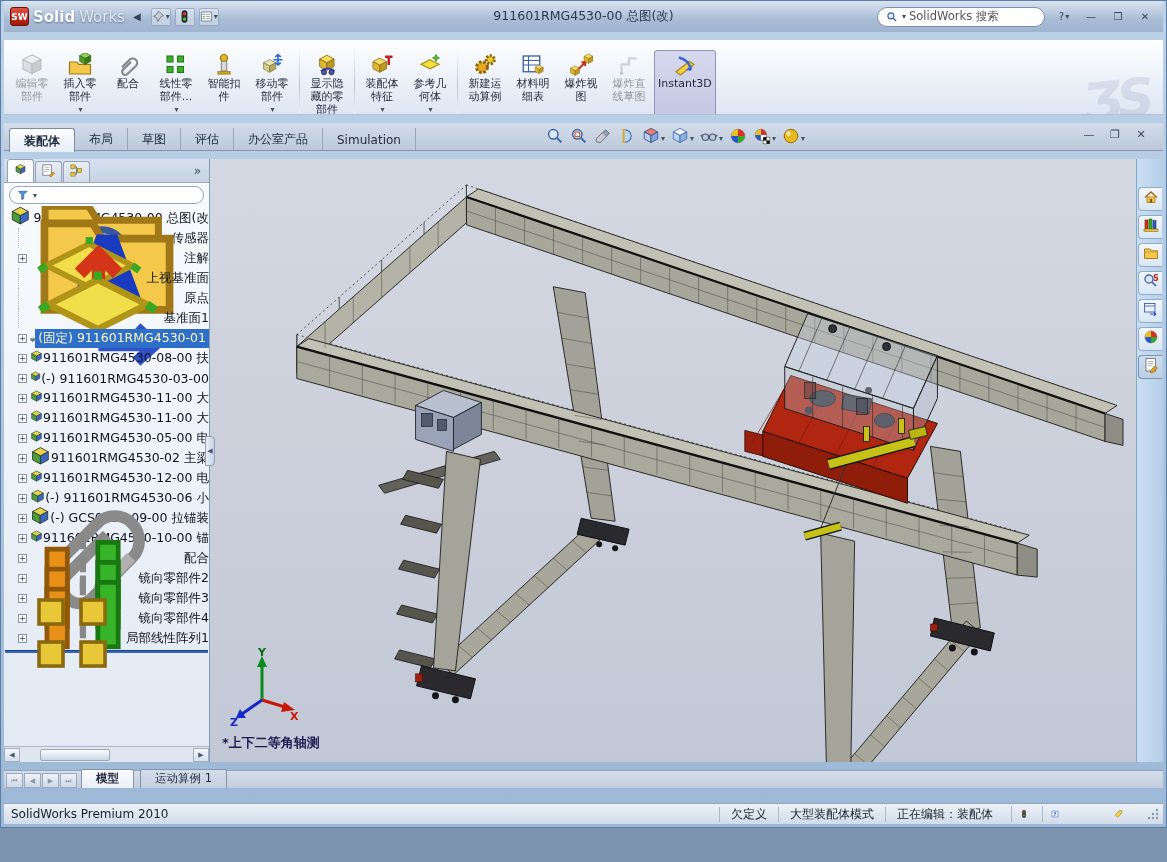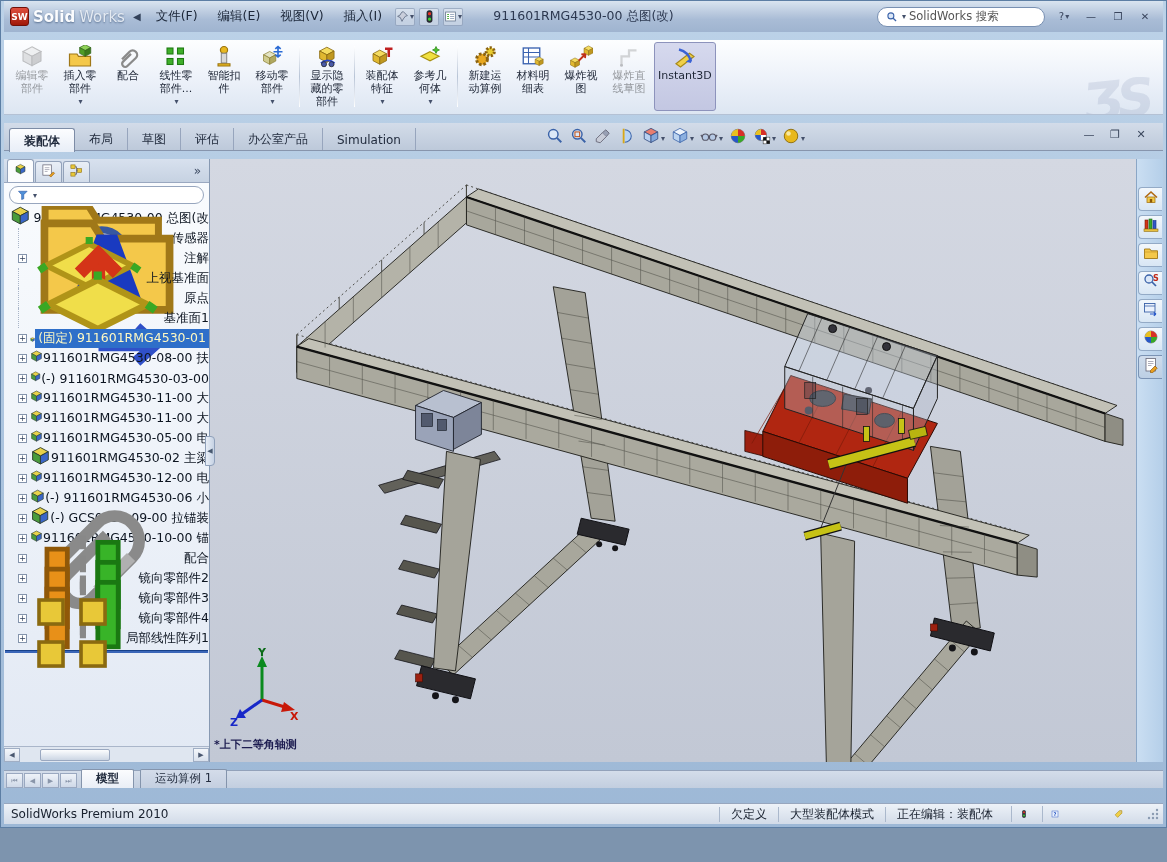--- a/index.html
+++ b/index.html
@@ -27,21 +27,21 @@
   .searchbox{position:absolute;right:118px;display:flex;align-items:center;width:168px;height:20px;
     background:#fff;border:1px solid #7890b2;border-radius:10px;padding:0 8px;gap:3px;}
   .searchbox svg{width:12px;height:12px;}
   .searchbox .ph{font-size:11.5px;color:#555;flex:1;}
   .winbtns{position:absolute;right:6px;display:flex;align-items:center;gap:3px;}
   .winbtn{width:24px;height:17px;display:flex;align-items:center;justify-content:center;
     font-size:10px;color:#38445c;border-radius:2px;}
   
   .ribbon{height:75px;background:linear-gradient(#fdfeff,#ecf1f9 55%,#dde6f2);border-bottom:1px solid #b4c1d4;
     display:flex;align-items:flex-start;padding:2px 4px 0;position:relative;overflow:hidden;}
-  .rbtn{display:flex;flex-direction:column;align-items:center;min-width:46px;padding:2px 3px 1px;margin:0 1px;
+  .rbtn{display:flex;flex-direction:column;align-items:center;min-width:46px;padding:2px 3px 1px;margin:8px 1px;
     border:1px solid transparent;border-radius:3px;color:#1e2636;cursor:default;}
   .rbtn .icon{width:24px;height:24px;margin-bottom:1px;}
   .rbtn .lbl{font-size:11px;line-height:1.18;text-align:center;white-space:pre-line;}
   .rbtn .dd{margin-top:1px;}
   .rbtn.disabled{opacity:.45;filter:grayscale(.9);}
   .rbtn.active{background:linear-gradient(#d6d9ee,#c3c7e2);border:1px solid #8d93bc;}
   .rsep{width:1px;align-self:stretch;margin:4px 3px;background:linear-gradient(#fff,#b8c4d6,#fff);}
   .ds-mark{position:absolute;right:14px;top:30px;font-size:52px;font-style:italic;font-weight:bold;
     color:rgba(140,155,185,.22);transform:rotate(-6deg);letter-spacing:-6px;pointer-events:none;}
   
@@ -85,21 +85,21 @@
     font-size:7px;color:#4a5870;display:flex;align-items:center;justify-content:center;}
   .htrack{flex:1;height:14px;position:relative;}
   .hthumb{position:absolute;left:20px;width:70px;height:12px;top:1px;background:linear-gradient(#fcfdfe,#ccd6e4);
     border:1px solid #9aa8c0;border-radius:2px;}
   .splitter{position:absolute;left:201px;top:46%;width:10px;height:30px;background:linear-gradient(90deg,#e8eef6,#c6d2e4);
     border:1px solid #8fa0ba;border-radius:0 4px 4px 0;z-index:5;display:flex;align-items:center;justify-content:center;
     font-size:7px;color:#47586f;}
   
   .viewport{flex:1;position:relative;background:linear-gradient(#d4d8e2,#c2c8d5);overflow:hidden;}
   .viewport svg.crane{position:absolute;inset:0;}
-  .viewlabel{position:absolute;left:4px;bottom:10px;font-size:11px;font-weight:bold;color:#1c1c50;}
+  .viewlabel{position:absolute;left:12px;bottom:10px;font-size:13px;font-weight:bold;color:#1c1c50;}
   .triad{position:absolute;left:20px;bottom:36px;}
   
   .taskpane{width:27px;background:linear-gradient(90deg,#cadef2,#b5cfe9);border-left:1px solid #8aa6c6;
     display:flex;flex-direction:column;align-items:center;padding-top:28px;gap:4px;}
   .tpbtn{width:24px;height:24px;border:1px solid #93aac6;border-right:none;border-radius:4px 0 0 4px;
     background:linear-gradient(#f2f7fc,#d8e6f4);display:flex;align-items:center;justify-content:center;}
   .tpbtn svg{width:16px;height:16px;}
   .tpbtn.pressed{background:linear-gradient(#cfdcec,#bccfe4);border-color:#7b93b4;}
   
   .motionbar{height:18px;background:linear-gradient(#d4ddea,#c2cedf);border-top:1px solid #93a2ba;
@@ -124,26 +124,20 @@
 
 <div class="window">
 
   <div class="titlebar">
     <div class="swlogo">
       <div class="mark">SW</div>
       <span class="t1">Solid</span>
         <span class="t2">Works</span>
     </div>
     <span class="collapse-arrow">◀</span>
-    <div class="menus" id="menus">
-        <span class="menu-item">文件(F)</span>
-        <span class="menu-item">编辑(E)</span>
-        <span class="menu-item">视图(V)</span>
-        <span class="menu-item">插入(I)</span>
-      </div>
     <span class="tb-ico">
         <svg viewBox="0 0 16 16">
           <path d="M9 2l5 5-2.2.5L9 11 7.4 14 5.4 9.4 2 7.8l2.8-1.4L7 2.8Z" fill="#c9cedb" stroke="#5a6880" stroke-width="1"></path>
         </svg>
         <span class="dd">▾</span>
       </span>
     <span class="tb-ico">
         <svg viewBox="0 0 16 16">
           <rect x="5" y="1" width="6" height="14" rx="2" fill="#30343c" stroke="#14161c"></rect>
           <circle cx="8" cy="4.6" r="2" fill="#e63226"></circle>

